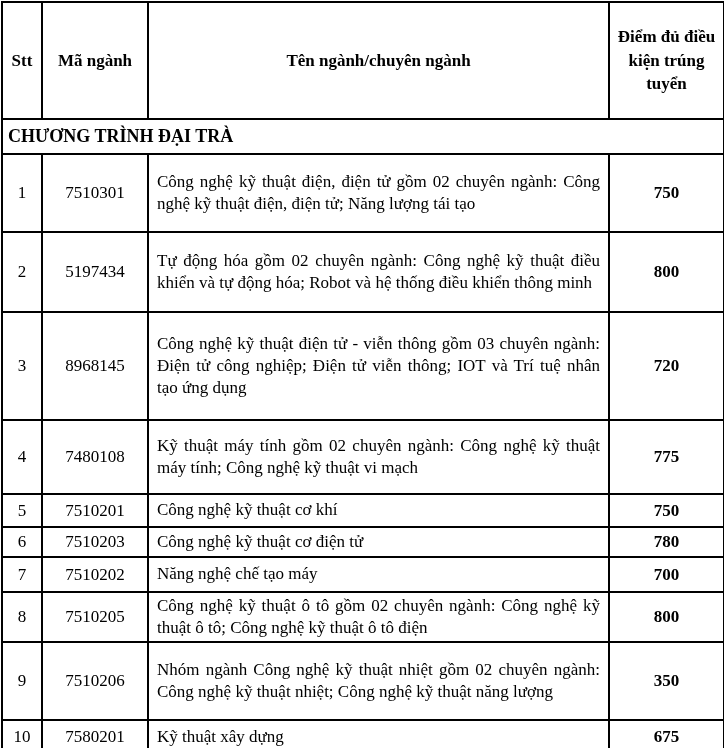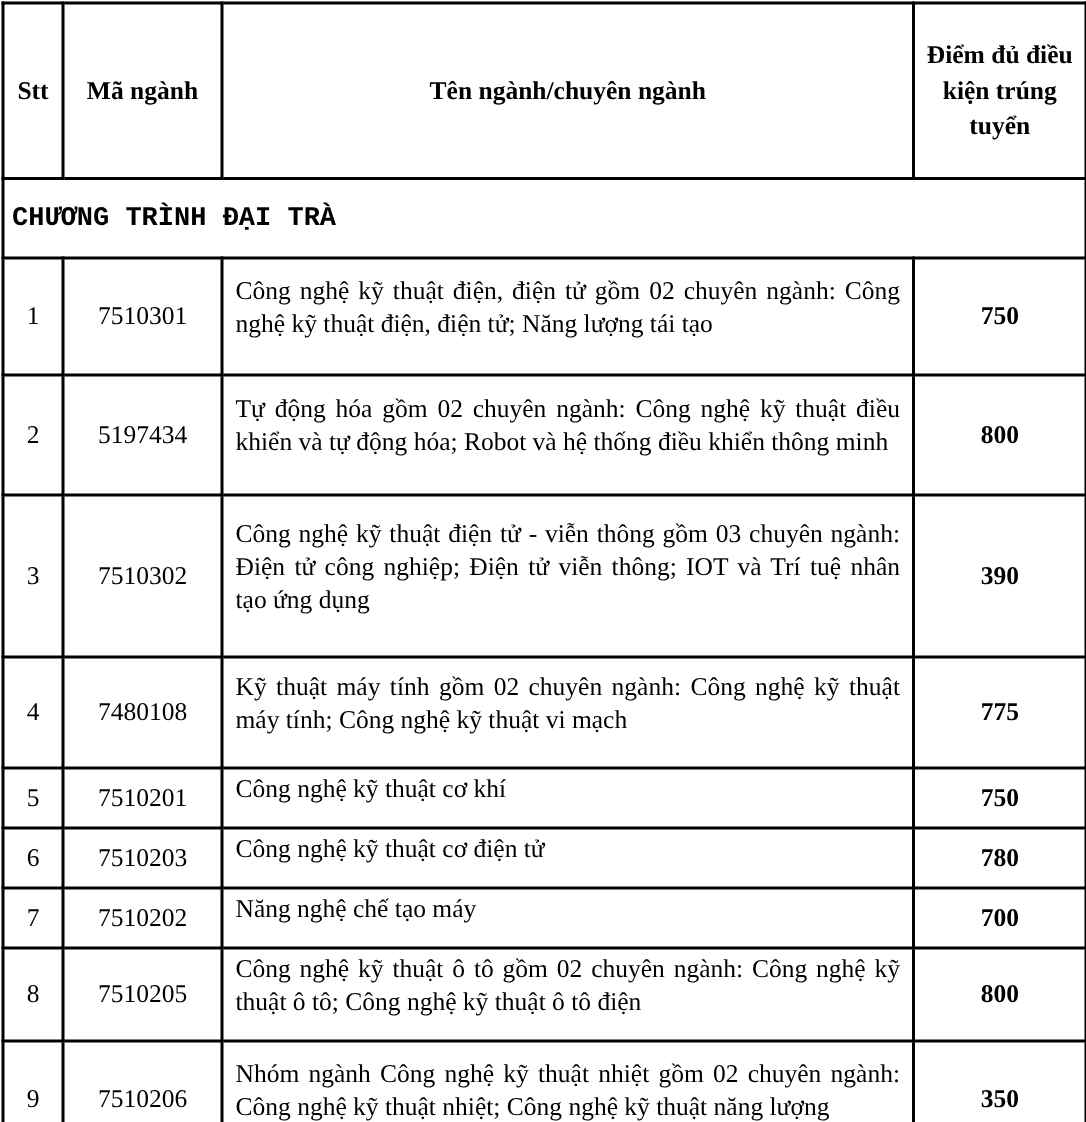--- a/index.html
+++ b/index.html
@@ -43,30 +43,30 @@
   td.cell-stt, td.cell-code {
     text-align: center;
   }
   td.cell-score {
     text-align: center;
     font-weight: bold;
   }
   td.cell-name {
     text-align: justify;
     line-height: 1.3;
-    padding: 2px 8px 14px 8px;
+    padding: 2px 8px 2px 8px;
   }
   td.section-cell {
     font-weight: bold;
     font-size: 18px;
     text-align: left;
     padding-left: 5px;
   }
   tr.r-header { height: 117px; }
-  tr.r-section { height: 53px; font-family: Liberation Mono, monospace; }
+  tr.r-section { height: 35px; }
   tr.r1 { height: 78px; }
   tr.r2 { height: 80px; }
   tr.r3 { height: 108px; }
   tr.r4 { height: 74px; }
   tr.r5 { height: 33px; }
   tr.r6 { height: 30px; }
   tr.r7 { height: 35px; }
   tr.r8 { height: 45px; }
   tr.r9 { height: 78px; }
   tr.r10 { height: 34px; }
@@ -99,23 +99,23 @@
         <td class="cell-score">750</td>
       </tr>
       <tr class="r2">
         <td class="cell-stt">2</td>
         <td class="cell-code">5197434</td>
         <td class="cell-name">Tự động hóa gồm 02 chuyên ngành: Công nghệ kỹ thuật điều khiển và tự động hóa; Robot và hệ thống điều khiển thông minh</td>
         <td class="cell-score">800</td>
       </tr>
       <tr class="r3">
         <td class="cell-stt">3</td>
-        <td class="cell-code">7510302</td>
+        <td class="cell-code">8968145</td>
         <td class="cell-name">Công nghệ kỹ thuật điện tử - viễn thông gồm 03 chuyên ngành: Điện tử công nghiệp; Điện tử viễn thông; IOT và Trí tuệ nhân tạo ứng dụng</td>
-        <td class="cell-score">390</td>
+        <td class="cell-score">720</td>
       </tr>
       <tr class="r4">
         <td class="cell-stt">4</td>
         <td class="cell-code">7480108</td>
         <td class="cell-name">Kỹ thuật máy tính gồm 02 chuyên ngành: Công nghệ kỹ thuật máy tính; Công nghệ kỹ thuật vi mạch</td>
         <td class="cell-score">775</td>
       </tr>
       <tr class="r5">
         <td class="cell-stt">5</td>
         <td class="cell-code">7510201</td>

